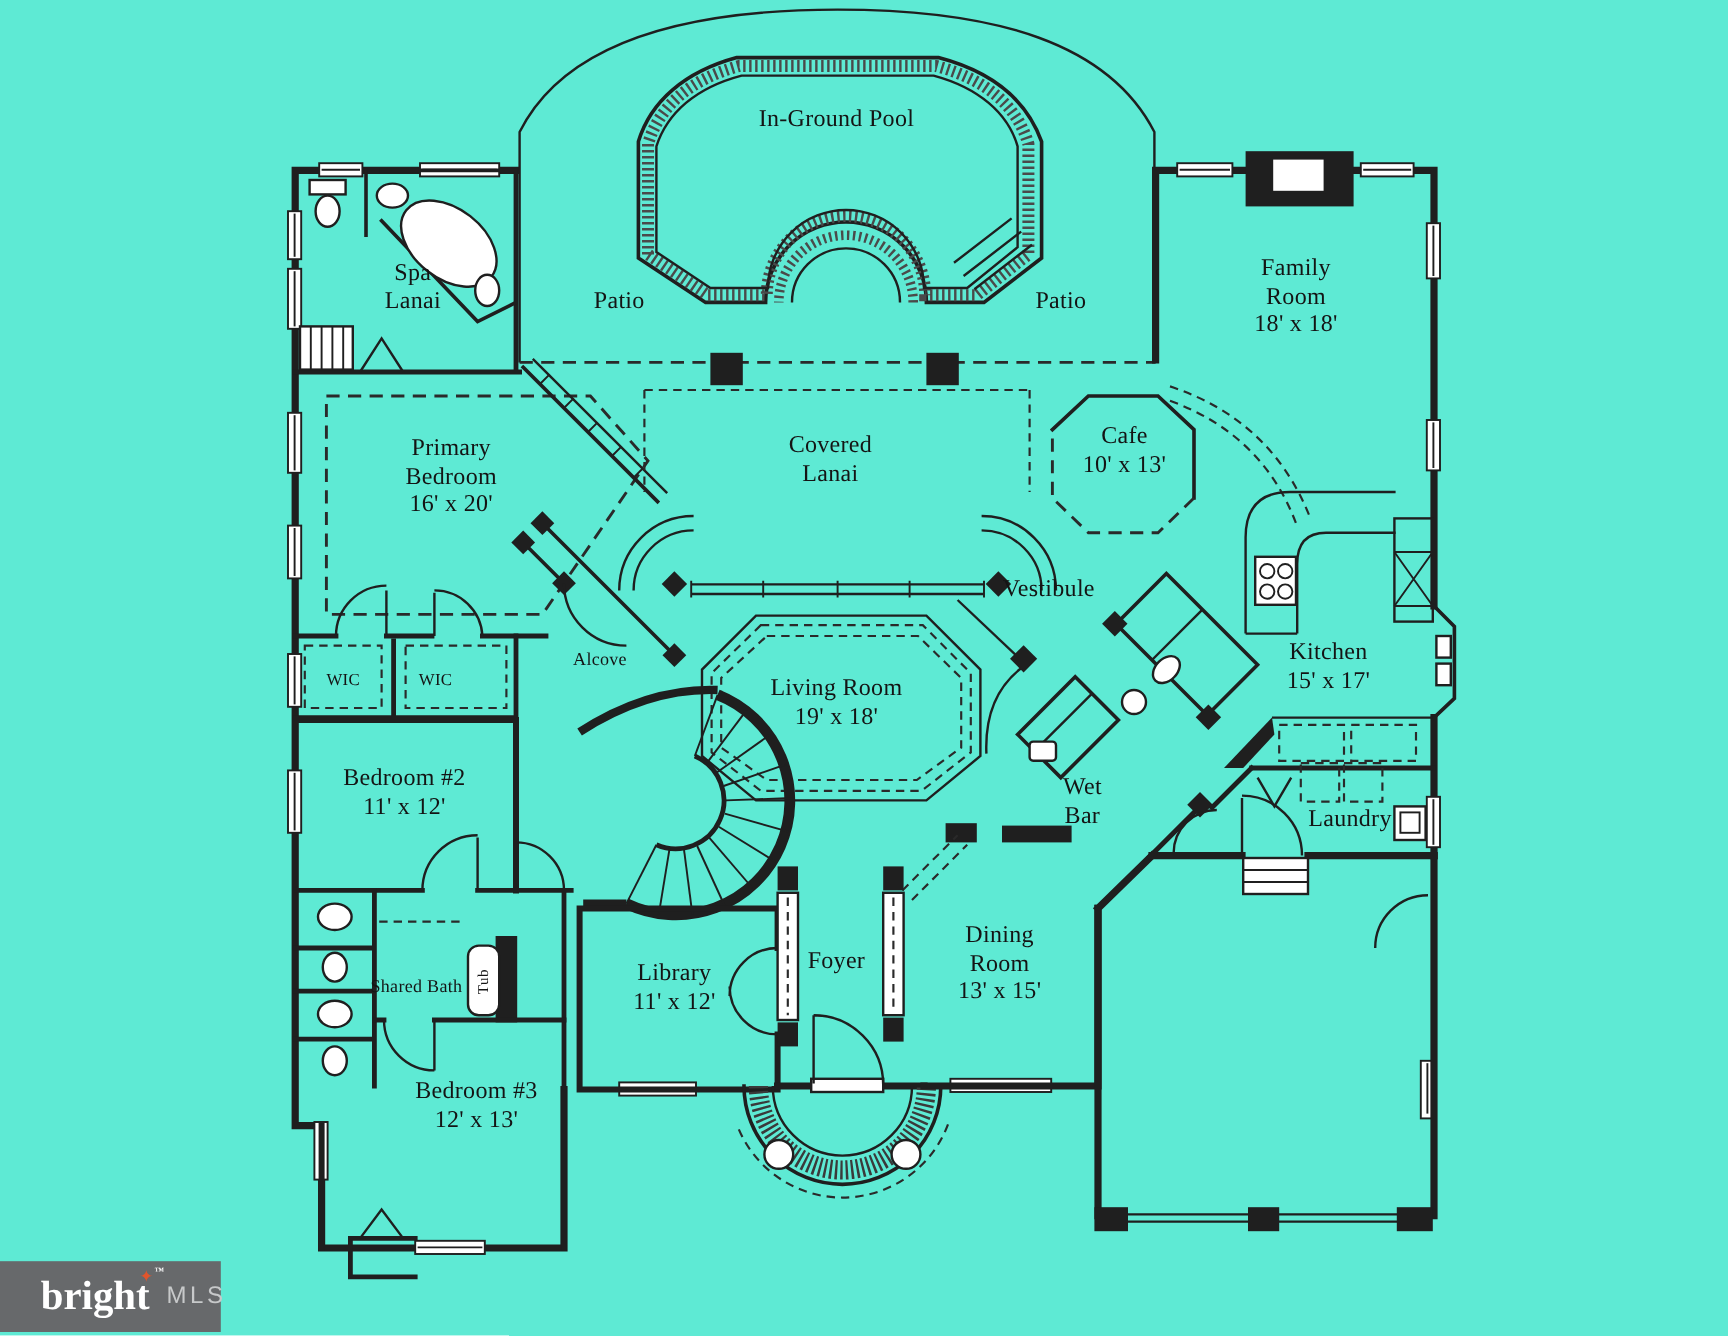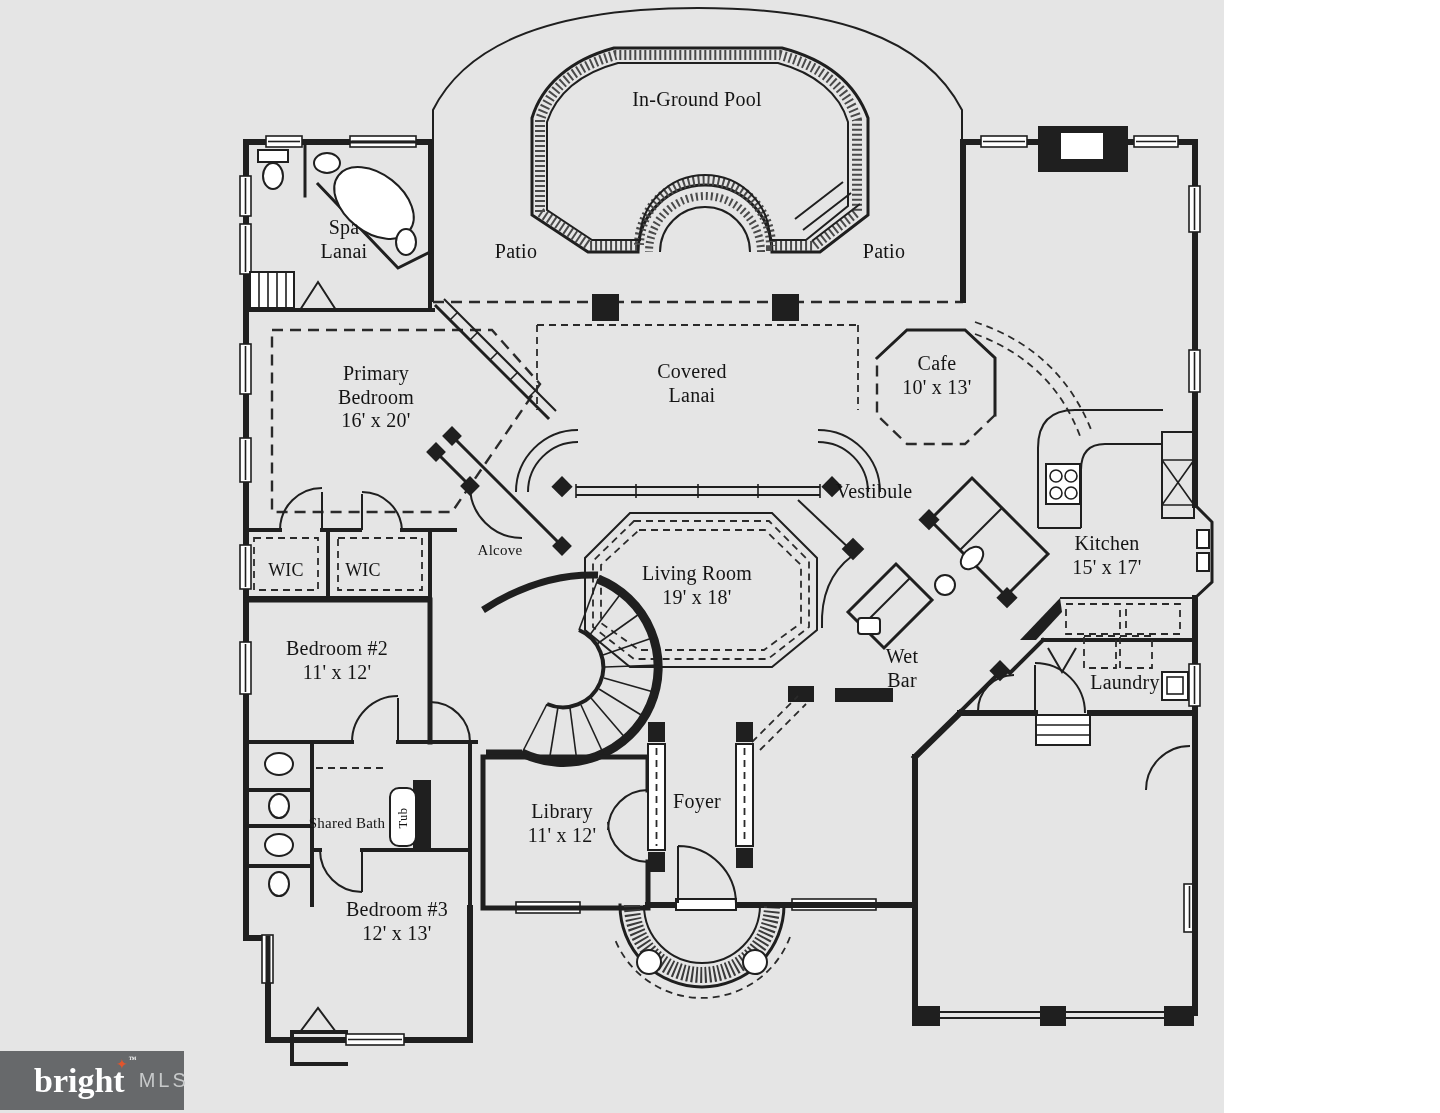--- a/index.html
+++ b/index.html
@@ -1,16 +1,16 @@
 <!DOCTYPE html>
 <html><head>
 <meta charset="utf-8">
 <style>
   html,body{margin:0;padding:0;background:#fff;}
-  #canvas{position:relative;width:1224px;height:1113px;background:#e5e5e5;overflow:hidden;
+  #canvas{position:relative;width:1440px;height:1113px;background:#5eead4;overflow:hidden;
           font-family:"Liberation Serif",serif;color:#161616;}
   svg{position:absolute;left:0;top:0;}
   
   .wall{fill:none;stroke:#1f1f1f;stroke-width:6;stroke-linecap:square;}
   .wall5{fill:none;stroke:#1f1f1f;stroke-width:5;stroke-linecap:square;}
   .wall4{fill:none;stroke:#1f1f1f;stroke-width:4;stroke-linecap:square;}
   .wall3{fill:none;stroke:#1f1f1f;stroke-width:3;stroke-linecap:square;}
   .thin{fill:none;stroke:#1f1f1f;stroke-width:2;stroke-linecap:butt;}
   .thin16{fill:none;stroke:#1f1f1f;stroke-width:1.6;}
   .dash{fill:none;stroke:#2a2a2a;stroke-width:2.4;stroke-dasharray:11 7;}
@@ -19,21 +19,21 @@
   .fix{fill:#fff;stroke:#1f1f1f;stroke-width:2;}
   .band{fill:none;stroke:#4a4a4a;stroke-width:10;stroke-dasharray:2 3;}
   .band8{fill:none;stroke:#4a4a4a;stroke-width:8;stroke-dasharray:2 3;}
   .porchband{fill:none;stroke:#3a3a3a;stroke-width:16;stroke-dasharray:2 2.5;}
   .win{fill:#ffffff;stroke:#1f1f1f;stroke-width:1.6;}
   
   .lbl{position:absolute;transform:translateX(-50%);text-align:center;
        font-size:20px;line-height:1.18;letter-spacing:.25px;color:#141414;}
   .lbl .dims{display:block;}
   .s15{font-size:15px;margin-top:24px;}
-  .s13{font-size:18px;}
+  .s13{font-size:14px;}
   .tubLbl{position:absolute;transform:translate(-50%,-50%) rotate(-90deg);
           font-size:12.5px;letter-spacing:.5px;color:#141414;}
   
   .logo{position:absolute;left:0;top:1051px;width:184px;height:59px;background:#67696B;
         display:flex;align-items:center;padding-left:34px;box-sizing:border-box;
         font-family:"Liberation Serif",serif;}
   .logo-bright{position:relative;color:#ffffff;font-size:34px;font-weight:600;line-height:1;}
   .logo-star{position:absolute;top:-6px;right:-3px;font-size:14px;color:#E2552C;font-weight:400;}
   .logo-tm{position:absolute;top:-8px;right:-12px;font-size:8px;color:#ffffff;}
   .logo-mls{font-family:"Liberation Sans",sans-serif;color:#C7C9CA;font-size:20px;
@@ -341,37 +341,39 @@
     </g>
     <path class="thin" d="M 1048 648 L 1062 672 L 1076 648"></path>
   </g>
 
 </svg>
 
 <div class="lbl" style="left:697px;top:88px;width:130px"><span>In-Ground Pool</span></div>
 <div class="lbl" style="left:516px;top:240px;width:100px"><span>Patio</span></div>
 <div class="lbl" style="left:884px;top:240px;width:100px"><span>Patio</span></div>
 <div class="lbl" style="left:344px;top:216px;width:64px"><span>Spa Lanai</span></div>
+<div class="lbl" style="left:1080px;top:212px;width:92px"><span>Family Room</span><span class="dims">18' x 18'</span></div>
 <div class="lbl" style="left:376px;top:362px;width:116px"><span>Primary Bedroom</span><span class="dims">16' x 20'</span></div>
 <div class="lbl" style="left:692px;top:360px;width:104px"><span>Covered Lanai</span></div>
 <div class="lbl" style="left:937px;top:352px;width:110px"><span>Cafe</span><span class="dims">10' x 13'</span></div>
 <div class="lbl" style="left:874px;top:480px;width:140px"><span>Vestibule</span></div>
 <div class="lbl" style="left:1107px;top:532px;width:110px"><span>Kitchen</span><span class="dims">15' x 17'</span></div>
 <div class="lbl s15" style="left:500px;top:518px;width:90px"><span>Alcove</span></div>
 <div class="lbl s13" style="left:286px;top:560px;width:50px"><span>WIC</span></div>
 <div class="lbl s13" style="left:363px;top:560px;width:50px"><span>WIC</span></div>
 <div class="lbl" style="left:697px;top:562px;width:160px"><span>Living Room</span><span class="dims">19' x 18'</span></div>
 <div class="lbl" style="left:337px;top:637px;width:150px"><span>Bedroom #2</span><span class="dims">11' x 12'</span></div>
 <div class="lbl" style="left:902px;top:645px;width:60px"><span>Wet Bar</span></div>
 <div class="lbl" style="left:1125px;top:671px;width:110px"><span>Laundry</span></div>
 <div class="lbl s15" style="left:347px;top:791px;width:140px"><span>Shared Bath</span></div>
 <div class="tubLbl" style="left:403px;top:818px;"><span>Tub</span></div>
 <div class="lbl" style="left:397px;top:898px;width:160px"><span>Bedroom #3</span><span class="dims">12' x 13'</span></div>
 <div class="lbl" style="left:562px;top:800px;width:110px"><span>Library</span><span class="dims">11' x 12'</span></div>
 <div class="lbl" style="left:697px;top:790px;width:90px"><span>Foyer</span></div>
+<div class="lbl" style="left:833px;top:768px;width:92px"><span>Dining Room</span><span class="dims">13' x 15'</span></div>
 
 <div class="logo">
   <span class="logo-bright">
     <span>bright</span>
     <span class="logo-star">✦</span>
     <span class="logo-tm">™</span>
   </span>
   <span class="logo-mls">MLS</span>
 </div>
 

